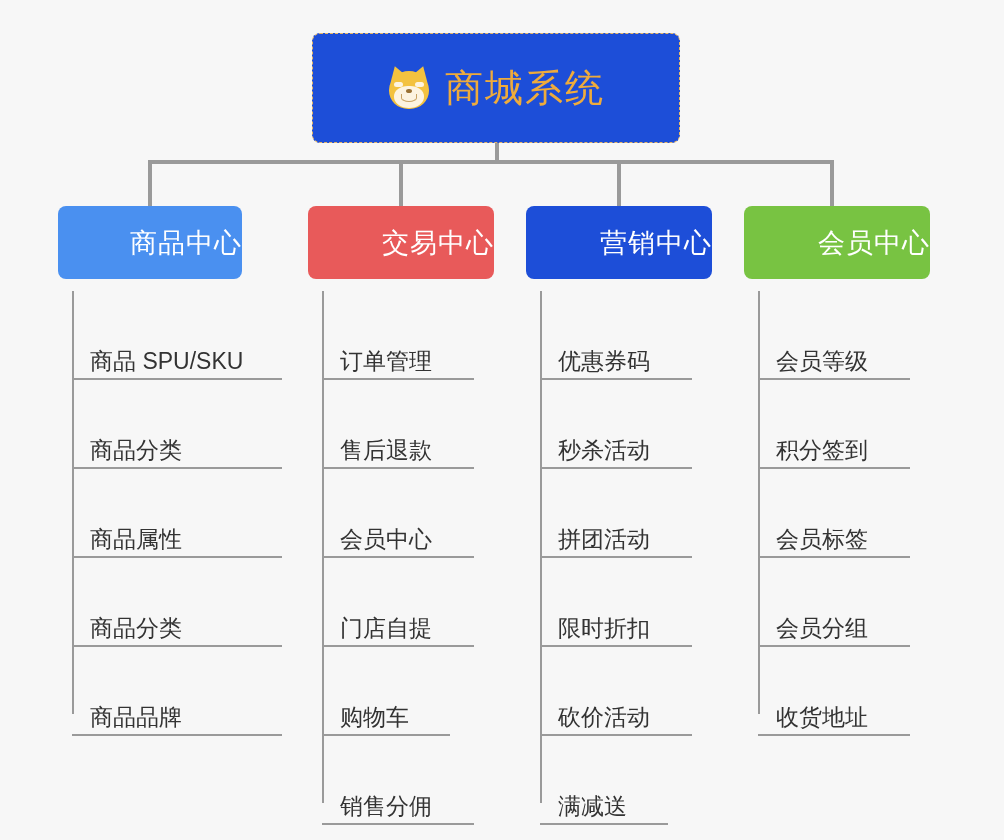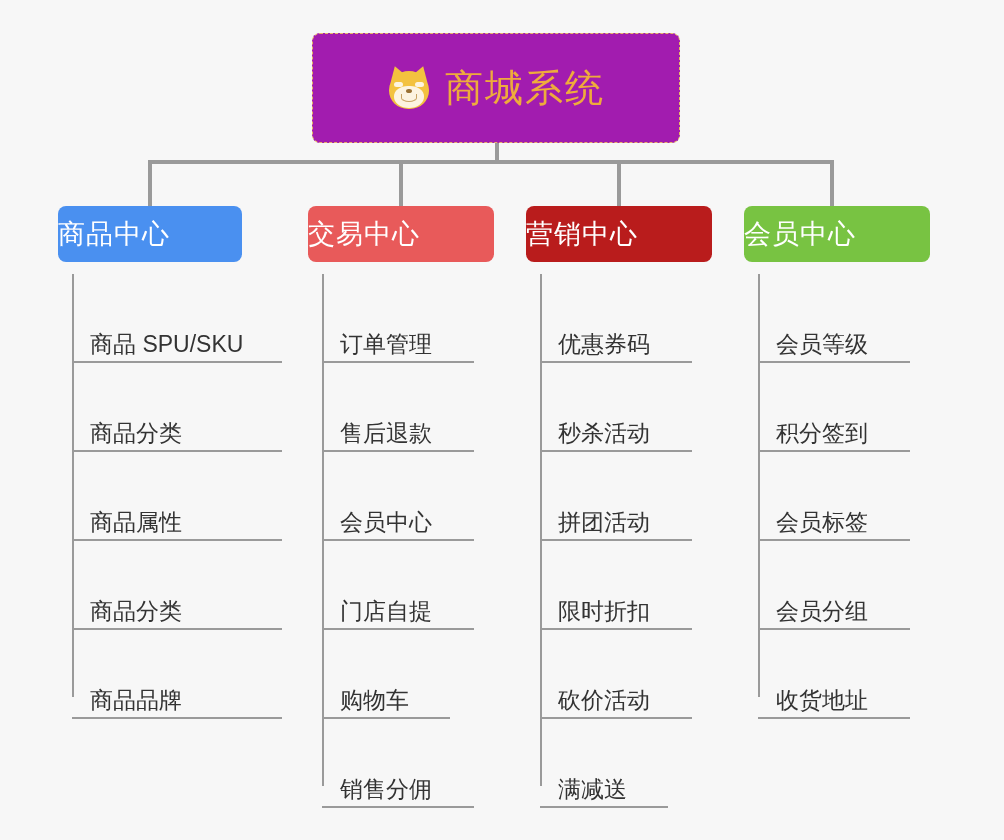--- a/index.html
+++ b/index.html
@@ -117,25 +117,25 @@
   .column {
     position: absolute;
     top: 206px;
   }
   #column-0 { left: 58px;  width: 240px; }
   #column-1 { left: 308px; width: 200px; }
   #column-2 { left: 526px; width: 200px; }
   #column-3 { left: 744px; width: 200px; }
 
   .cat-header {
-    height: 56px;
+    height: 73px;
     border-radius: 8px;
     display: flex;
     align-items: center;
-    justify-content: flex-start;
+    justify-content: flex-end;
     color: #ffffff;
     font-size: 27px;
     letter-spacing: 1px;
     white-space: nowrap;
   }
   #column-0 .cat-header { width: 184px; }
   #column-1 .cat-header { width: 186px; }
   #column-2 .cat-header { width: 186px; }
   #column-3 .cat-header { width: 186px; }
 
@@ -183,21 +183,21 @@
   #column-2 .leaf-underline { width: 152px; }
   #column-3 .leaf-underline { width: 152px; }
   #column-1 .leaf-item:nth-child(5) .leaf-underline { width: 128px; }
   #column-2 .leaf-item:nth-child(6) .leaf-underline { width: 128px; }
 </style>
 </head>
 <body>
 
 <div id="stage" style="background: rgb(247, 247, 247);">
 
-  <div id="root-node" style="border-color: rgb(232, 183, 101); background: #a21caf;">
+  <div id="root-node" style="border-color: rgb(232, 183, 101); background: #1d4ed8;">
     <span class="shiba">
       <span class="ear l"></span>
       <span class="ear r"></span>
       <span class="head"></span>
       <span class="muzzle"></span>
       <span class="eye l"></span>
       <span class="eye r"></span>
       <span class="nose"></span>
       <span class="mouth"></span>
     </span>
@@ -265,21 +265,21 @@
         <span class="leaf-underline" style="background: rgb(154, 154, 154);"></span>
       </li>
       <li class="leaf-item">
         <span class="leaf-label">销售分佣</span>
         <span class="leaf-underline" style="background: rgb(154, 154, 154);"></span>
       </li>
     </ul>
   </div>
 
   <div class="column" id="column-2">
-    <div class="cat-header" style="background: #b91c1c;">
+    <div class="cat-header" style="background: #1d4ed8;">
       <span>营销中心</span>
     </div>
     <ul class="leaf-list" style="--trunk: #9a9a9a;">
       <li class="leaf-item">
         <span class="leaf-label">优惠券码</span>
         <span class="leaf-underline" style="background: rgb(154, 154, 154);"></span>
       </li>
       <li class="leaf-item">
         <span class="leaf-label">秒杀活动</span>
         <span class="leaf-underline" style="background: rgb(154, 154, 154);"></span>

